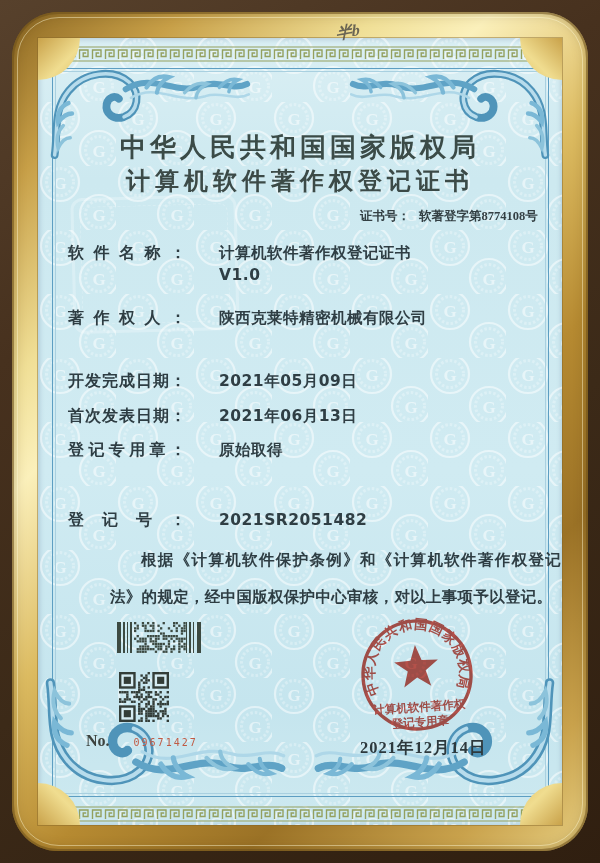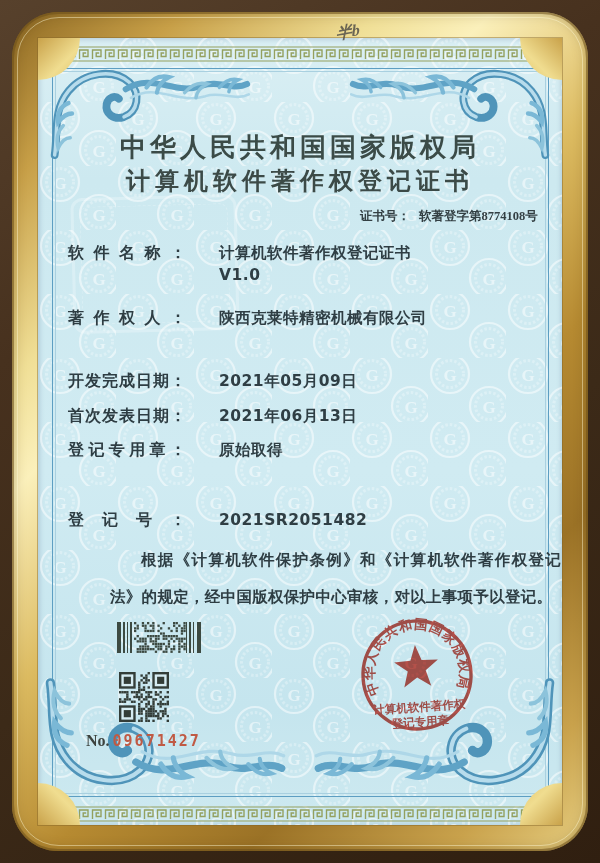--- a/index.html
+++ b/index.html
@@ -44,22 +44,22 @@
   .row .lab{display:inline-block;width:118px;font-weight:700;color:#2e3d43;
     text-align:justify;text-align-last:justify;vertical-align:top;}
   .row .val{display:inline-block;margin-left:33px;font-weight:700;color:#2f3e44;
     font-family:"DejaVu Sans","Liberation Sans",sans-serif;font-size:15.5px;letter-spacing:.5px;vertical-align:top;}
   .statement{position:absolute;left:30px;top:503px;width:468px;font-size:15.5px;font-weight:700;
     line-height:37px;color:#2e3d43;text-align:justify;text-indent:2em;letter-spacing:.3px;margin-left:42px;}
   .barcode{position:absolute;left:79px;top:584px;width:86px;height:31px;}
   .qr{position:absolute;left:81px;top:634px;width:50px;height:50px;}
   .serial{position:absolute;left:48px;top:694px;font-size:16px;white-space:nowrap;}
   .serial .pre{font-weight:700;color:#3c423e;text-align:right;}
-  .serial .num{margin-left:3px;font-family:"DejaVu Sans Mono","Liberation Mono",monospace;
-    font-weight:700;font-size:15px;letter-spacing:2px;color:#c05a44;}
+  .serial .num{margin-left:24px;font-family:"DejaVu Sans Mono","Liberation Mono",monospace;
+    font-weight:400;font-size:10px;letter-spacing:2px;color:#c05a44;}
   .seal{position:absolute;left:314px;top:572px;width:130px;height:130px;opacity:.92;
     mix-blend-mode:multiply;transform:rotate(-4deg);}
   .issue-date{position:absolute;left:322px;top:699px;font-size:16.5px;font-weight:700;
     color:#2d393d;letter-spacing:1px;white-space:nowrap;}
   .handnote{position:absolute;left:336px;top:22px;font-size:16px;font-style:italic;font-weight:700;
     color:#55524a;opacity:.85;transform:rotate(-10deg) skewX(-8deg);}
 </style>
 </head>
 <body>
 
@@ -448,16 +448,17 @@
       <defs>
           <path id="sealArc" d="M27,82 A43,43 0 1 1 103,82" fill="none"></path>
         </defs>
       <text font-size="13.5" font-weight="bold" fill="#c6463d" letter-spacing="1">
         <textPath href="#sealArc" startOffset="50%" text-anchor="middle">中华人民共和国国家版权局</textPath>
       </text>
       <text x="65" y="101" text-anchor="middle" font-size="11.5" font-weight="bold" fill="#c6463d">计算机软件著作权</text>
       <text x="65" y="116" text-anchor="middle" font-size="11.5" font-weight="bold" fill="#c6463d">登记专用章</text>
     </svg>
 
+    <div class="issue-date">2021年12月14日</div>
   </div>
 
   <div class="handnote">半b</div>
 </div>
 
 </body></html>

